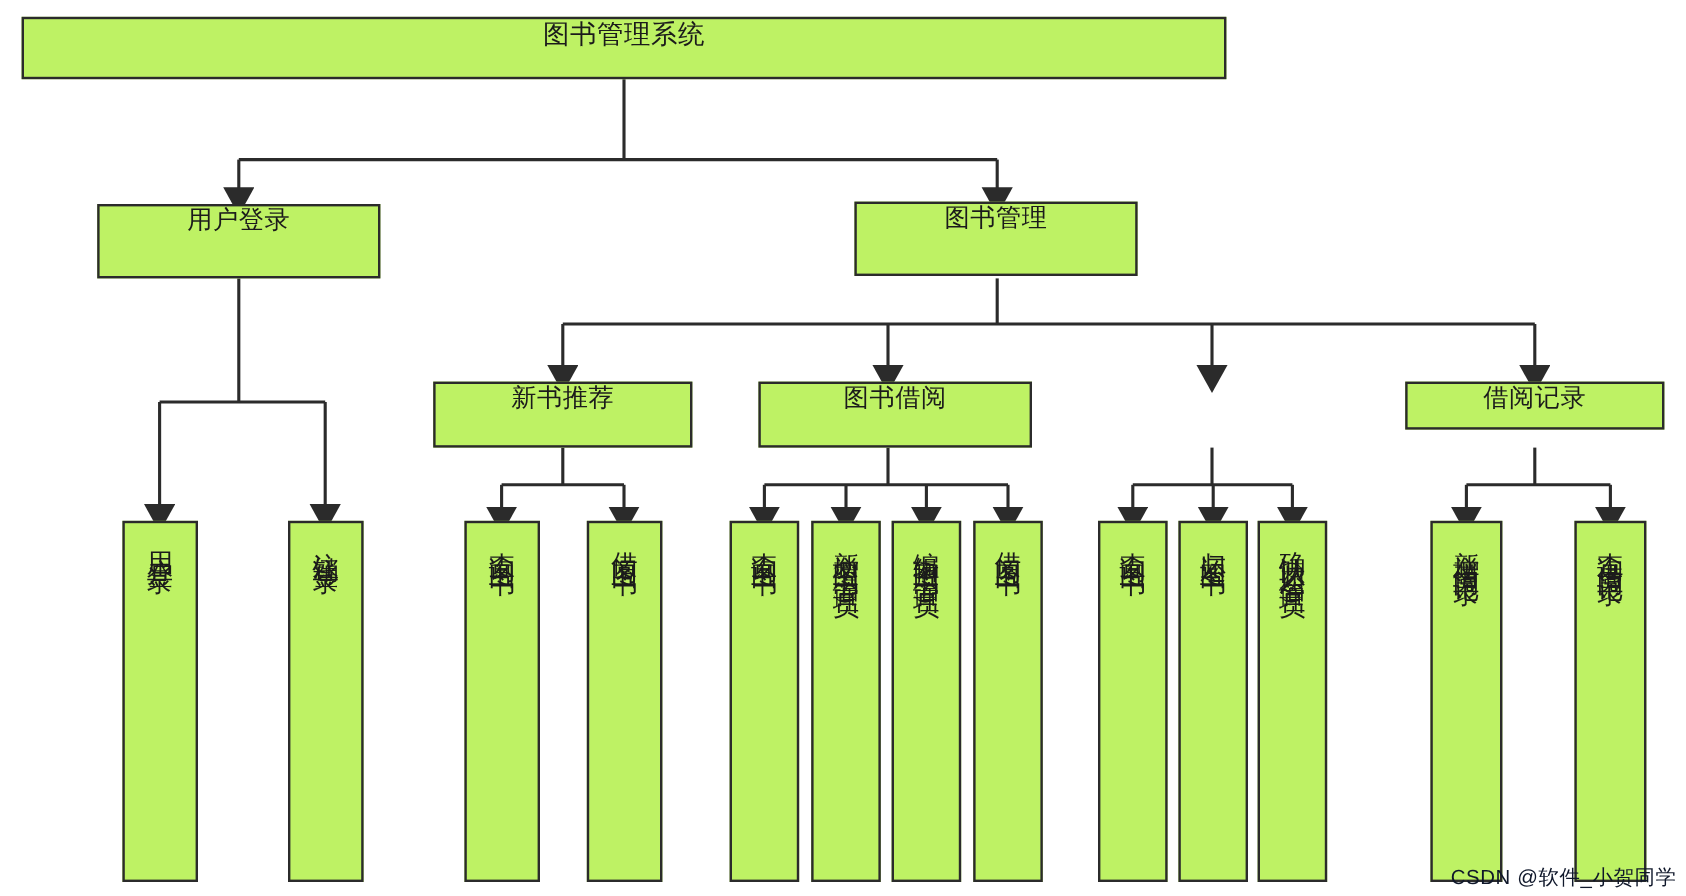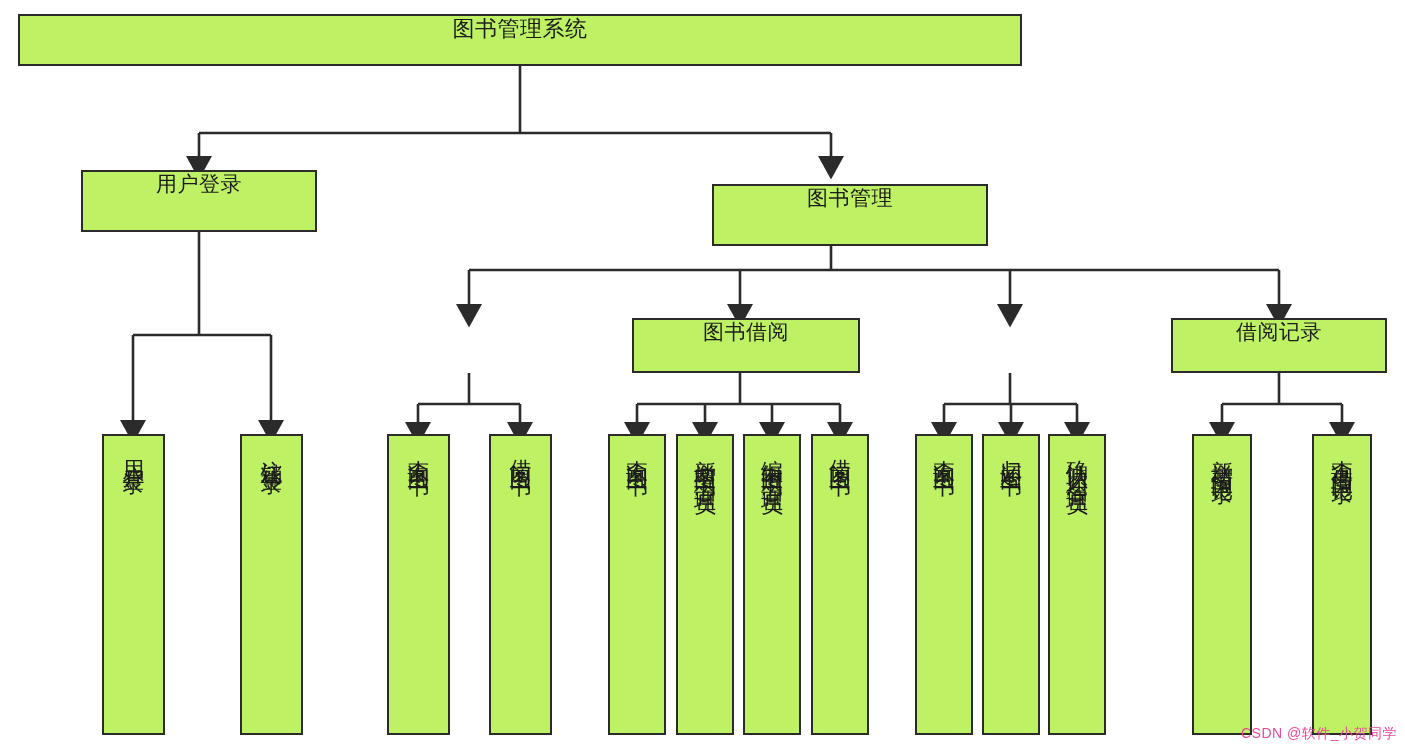--- a/index.html
+++ b/index.html
@@ -60,22 +60,22 @@
     text-orientation: upright;
     font-size: 22px;
     line-height: 1.08;
     letter-spacing: 5px;
     max-height: 100%;
   }
   #watermark {
     position: absolute;
     right: 8px;
     bottom: 4px;
-    font-size: 14px;
-    color: #ec4899;
+    font-size: 17px;
+    color: #0f172a;
     letter-spacing: 0.5px;
     user-select: none;
   }
 </style>
 </head>
 <body>
 
 <div id="diagram-root">
 
   <svg id="edges-layer" viewBox="0 0 1405 747" width="1405" height="747" xmlns="http://www.w3.org/2000/svg">
@@ -128,28 +128,31 @@
     </g>
   </svg>
 
   <div class="node horizontal root" style="left:18px; top:14px; width:1004px; height:52px;">
     <span class="node-label">图书管理系统</span>
   </div>
 
   <div class="node horizontal" style="left:81px; top:170px; width:236px; height:62px;">
     <span class="node-label">用户登录</span>
   </div>
-  <div class="node horizontal" style="left:712px; top:184px; width:276px; height:62px;">
+  <div class="node horizontal" style="left:712px; top:168px; width:236px; height:62px;">
     <span class="node-label">图书管理</span>
   </div>
 
+  <div class="node horizontal" style="left:361px; top:318px; width:216px; height:55px;">
+    <span class="node-label">新书推荐</span>
+  </div>
   <div class="node horizontal" style="left:632px; top:318px; width:228px; height:55px;">
     <span class="node-label">图书借阅</span>
   </div>
-  <div class="node horizontal" style="left:1171px; top:318px; width:216px; height:55px;">
+  <div class="node horizontal" style="left:1171px; top:318px; width:216px; height:40px;">
     <span class="node-label">借阅记录</span>
   </div>
 
   <div class="node vertical" style="left:102px; top:434px; width:63px; height:301px;">
     <span class="node-label">用户登录</span>
   </div>
   <div class="node vertical" style="left:240px; top:434px; width:63px; height:301px;">
     <span class="node-label">注销登录</span>
   </div>
 

